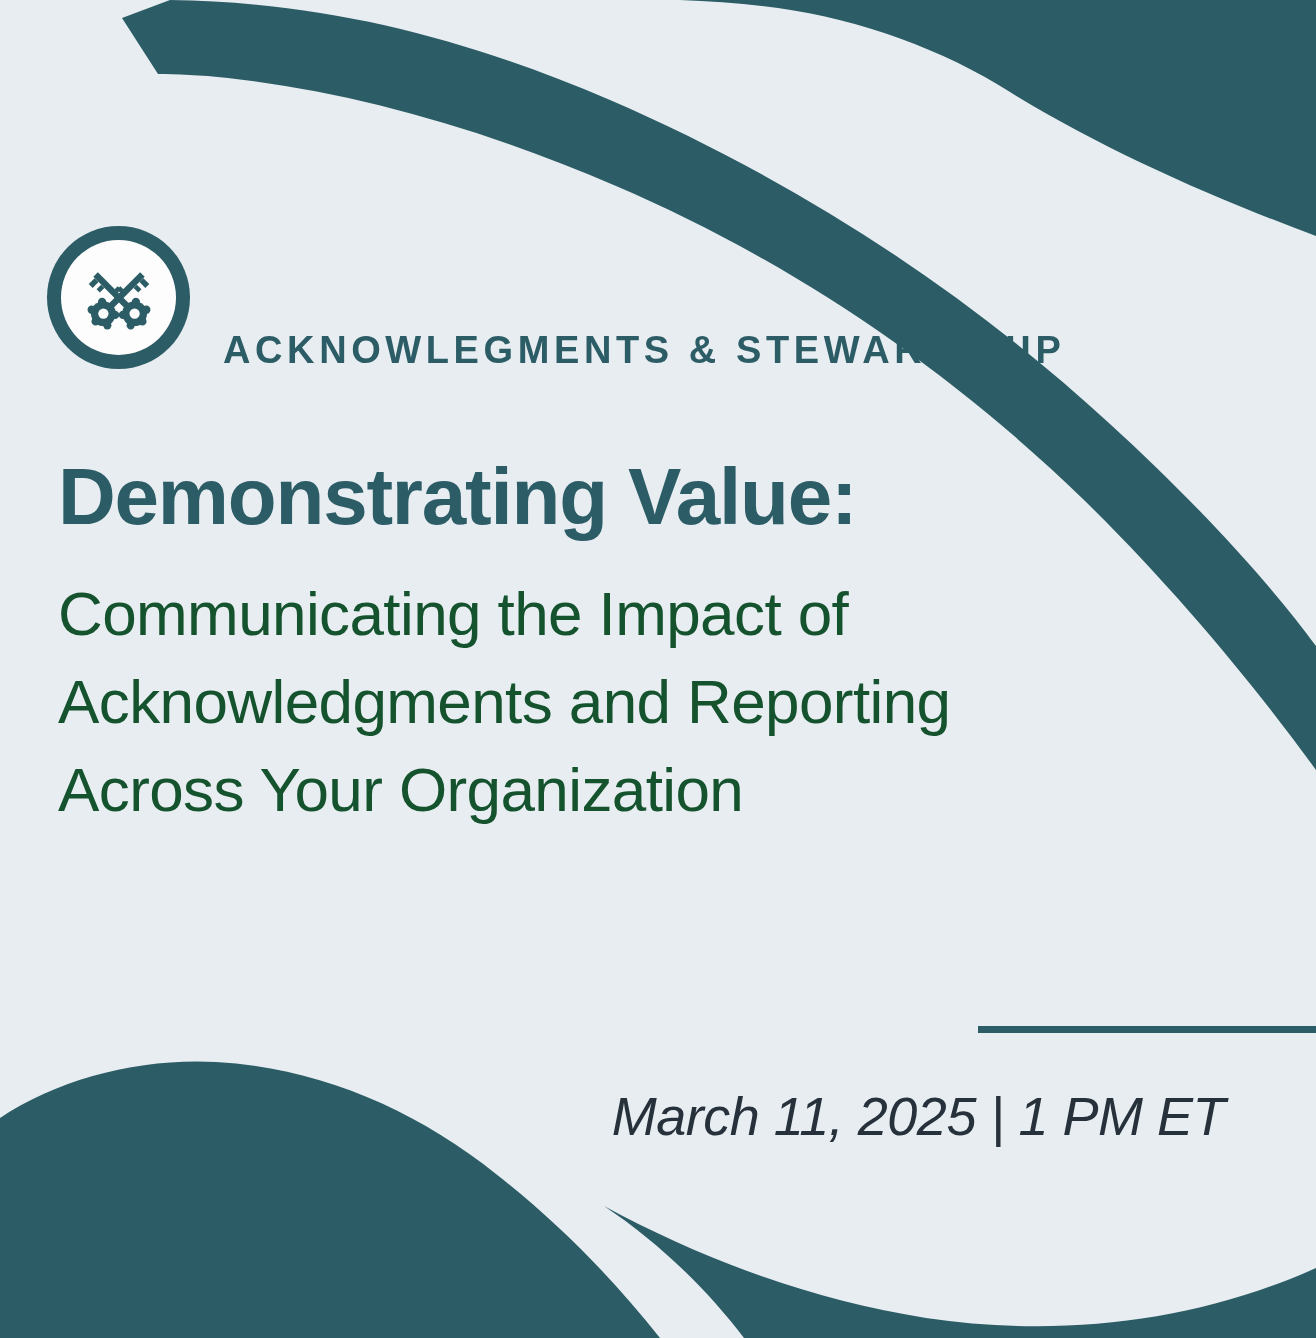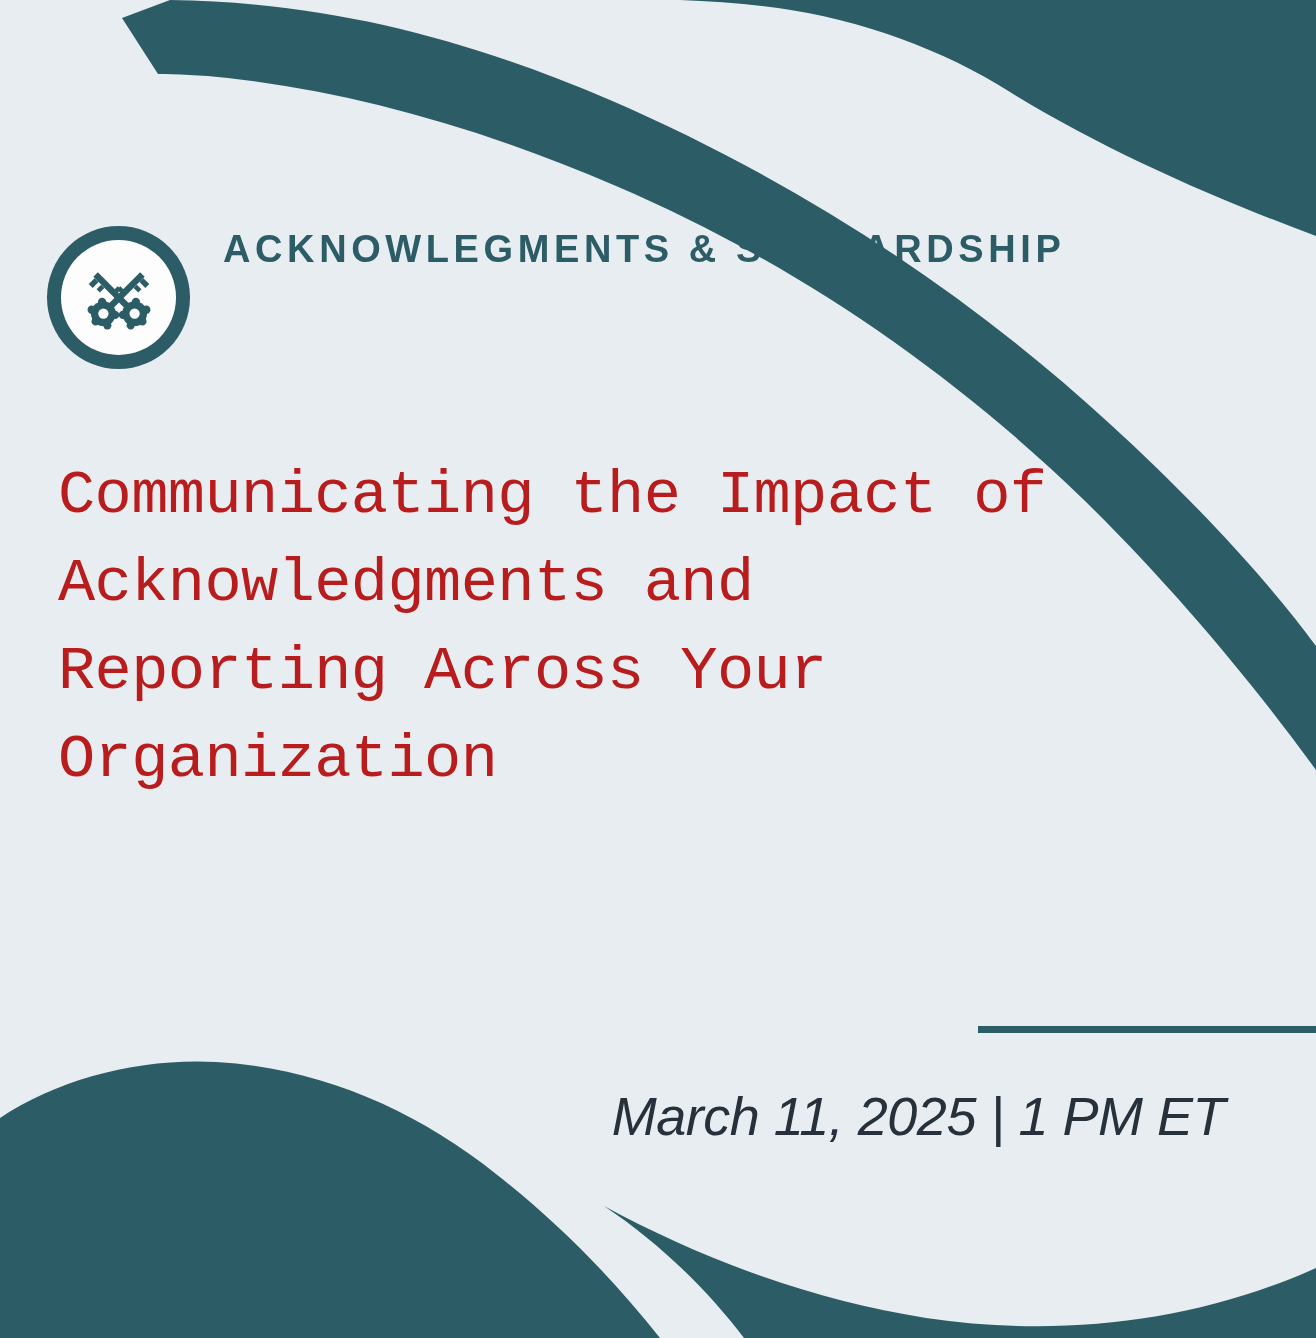--- a/index.html
+++ b/index.html
@@ -28,21 +28,21 @@
     height: 1338px;
     pointer-events: none;
   }
 
   
   .header-row {
     position: absolute;
     left: 47px;
     top: 226px;
     display: flex;
-    align-items: flex-start;
+    align-items: flex-end;
     gap: 33px;
   }
 
   .logo-badge {
     position: relative;
     width: 143px;
     height: 143px;
     flex: 0 0 auto;
     border-radius: 50%;
     background: #2C5C66;
@@ -89,24 +89,24 @@
     font-family: "Liberation Sans", sans-serif;
     font-size: 80px;
     font-weight: 700;
     color: #2C5C66;
     line-height: 1.12;
     letter-spacing: -1.2px;
     margin: 0 0 28px 0;
   }
 
   .subhead {
-    font-family: Liberation Mono, monospace;
+    font-family: Liberation Sans, sans-serif;
     font-size: 62px;
     font-weight: 400;
-    color: #b91c1c;
+    color: #14532d;
     line-height: 1.42;
     letter-spacing: -0.6px;
     margin: 0;
     max-width: 1010px;
   }
 
   
   .footer-rule {
     position: absolute;
     left: 978px;
@@ -202,19 +202,20 @@
             <circle cx="50" cy="86" r="4.5"></circle>
           </g>
         </g>
       </svg>
     </div>
 
     <p class="eyebrow">ACKNOWLEGMENTS &amp; STEWARDSHIP</p>
   </div>
 
   <div class="headline-block">
+    <h1 class="headline">Demonstrating Value:</h1>
     <h2 class="subhead">Communicating the Impact of Acknowledgments and Reporting Across Your Organization</h2>
   </div>
 
   <div class="footer-rule"></div>
   <p class="date-line">March 11, 2025 | 1 PM ET</p>
 
 </div>
 
 </body></html>

